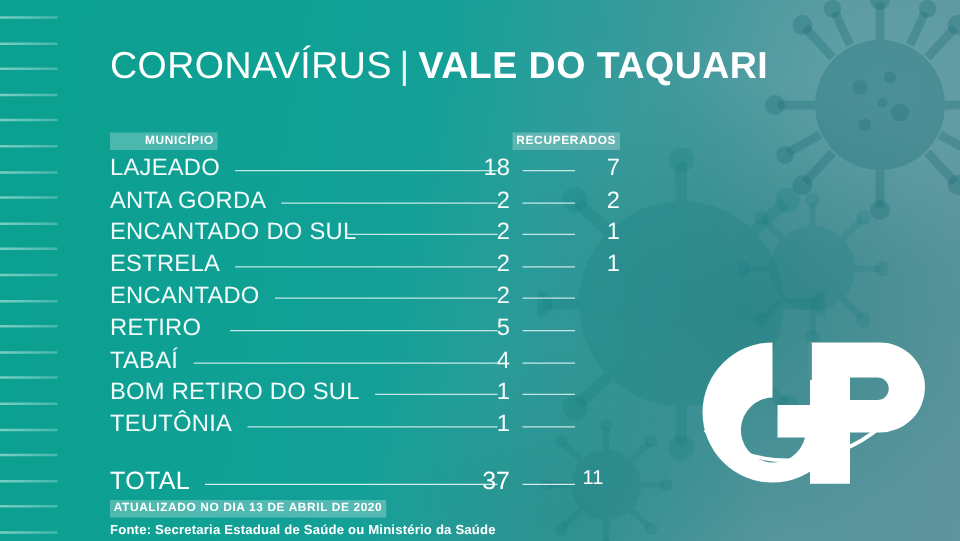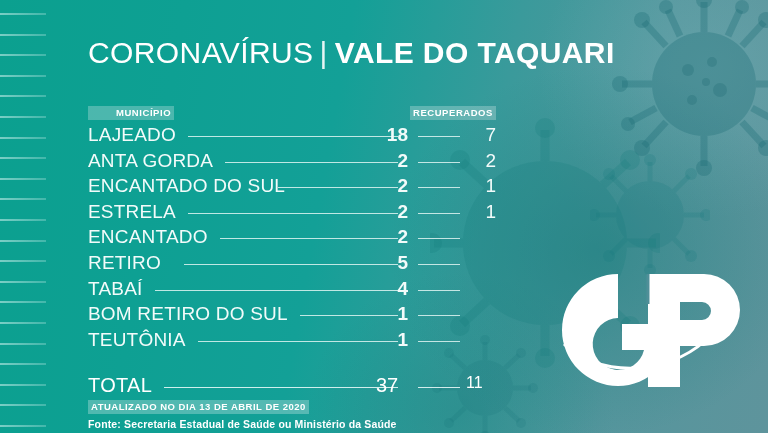--- a/index.html
+++ b/index.html
@@ -73,21 +73,21 @@
     position:absolute; left:0; top:1px;
     font-size:19px; font-weight:300; letter-spacing:.2px;
     color:#f2fbfa; white-space:nowrap;
   }
   .row .lead1 {
     position:absolute; right:120px; top:13px; height:1px;
     background:rgba(235,250,248,.80);
   }
   .row .cas {
     position:absolute; left:292px; width:28px; text-align:right; top:1px;
-    font-size:19px; font-weight:700; color:#f2fbfa;
+    font-size:19px; font-weight:400; color:#f2fbfa;
   }
   .row .lead2 {
     position:absolute; left:330px; width:42px; top:13px; height:1px;
     background:rgba(235,250,248,.80);
   }
   .row .rec {
     position:absolute; left:382px; width:26px; text-align:right; top:1px;
     font-size:19px; font-weight:300; color:#f2fbfa;
   }
 
@@ -95,21 +95,21 @@
   #total { position:absolute; left:88px; top:374px; width:430px; height:24px; }
   #total .name {
     position:absolute; left:0; top:0;
     font-size:20px; font-weight:400; letter-spacing:.3px; color:#ffffff;
   }
   #total .lead1 {
     position:absolute; left:76px; right:120px; top:13px; height:1px;
     background:rgba(240,253,251,.85);
   }
   #total .cas {
-    position:absolute; left:288px; width:32px; text-align:left; top:0;
+    position:absolute; left:288px; width:32px; text-align:right; top:0;
     font-size:20px; font-weight:300; color:#ffffff;
   }
   #total .lead2 {
     position:absolute; left:330px; width:42px; top:13px; height:1px;
     background:rgba(240,253,251,.85);
   }
   #total .rec {
     position:absolute; left:378px; width:30px; text-align:left; top:0;
     font-size:16px; font-weight:300; color:#ffffff;
   }

